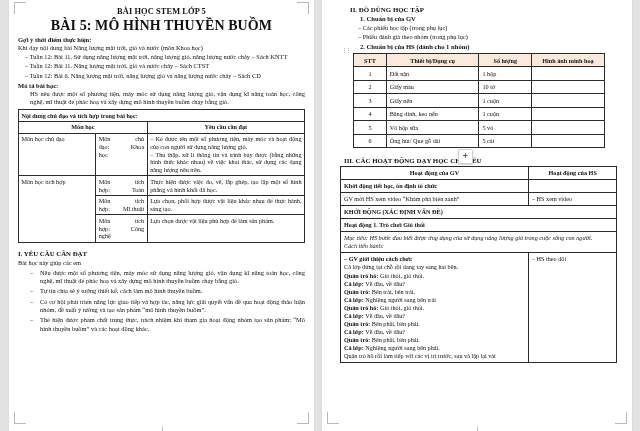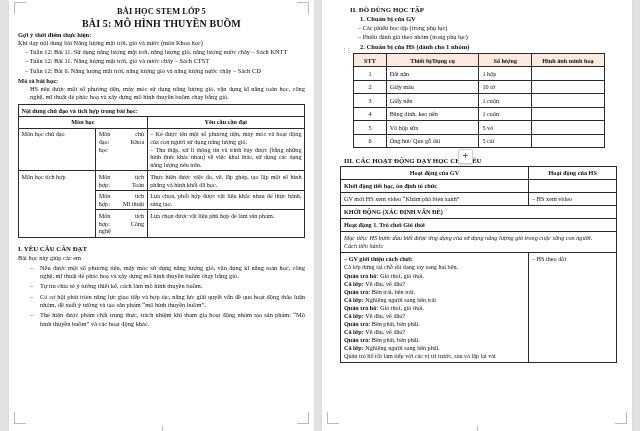--- a/index.html
+++ b/index.html
@@ -24,21 +24,21 @@
 
   
   .corner{position:absolute;border-color:#b9b9b9;border-style:solid;width:11px;height:11px;}
   .c-bl{left:5px;bottom:7px;border-width:0 0 1px 1px;}
   .c-br{right:5px;bottom:7px;border-width:0 1px 1px 0;}
   .c-tl{left:5px;top:2px;border-width:1px 0 0 1px;}
   .c-tr{right:5px;top:2px;border-width:1px 1px 0 0;}
   .tick{position:absolute;bottom:0px;left:50%;width:1px;height:5px;background:#c6c6c6;}
 
   h1.doc-title,h2.doc-title{
-    font-size:10px;font-weight:bold;text-align:center;margin:2px 0 1px 0;
+    font-size:14px;font-weight:bold;text-align:center;margin:2px 0 1px 0;
     letter-spacing:.1px;
   }
   h1.doc-title{font-size:8.4px;margin-top:3px;}
   .subtitle{font-size:7.4px;font-weight:bold;text-align:center;margin:1px 0 4px 0;}
 
   .lbl{font-size:6.5px;font-weight:bold;margin:2px 0 1px 0;}
   .p{font-size:6.4px;margin:1px 0;line-height:1.28;text-align:justify;}
   .p-ind{padding-left:7px;}
   .p-ind2{padding-left:12px;text-indent:0;}
 

